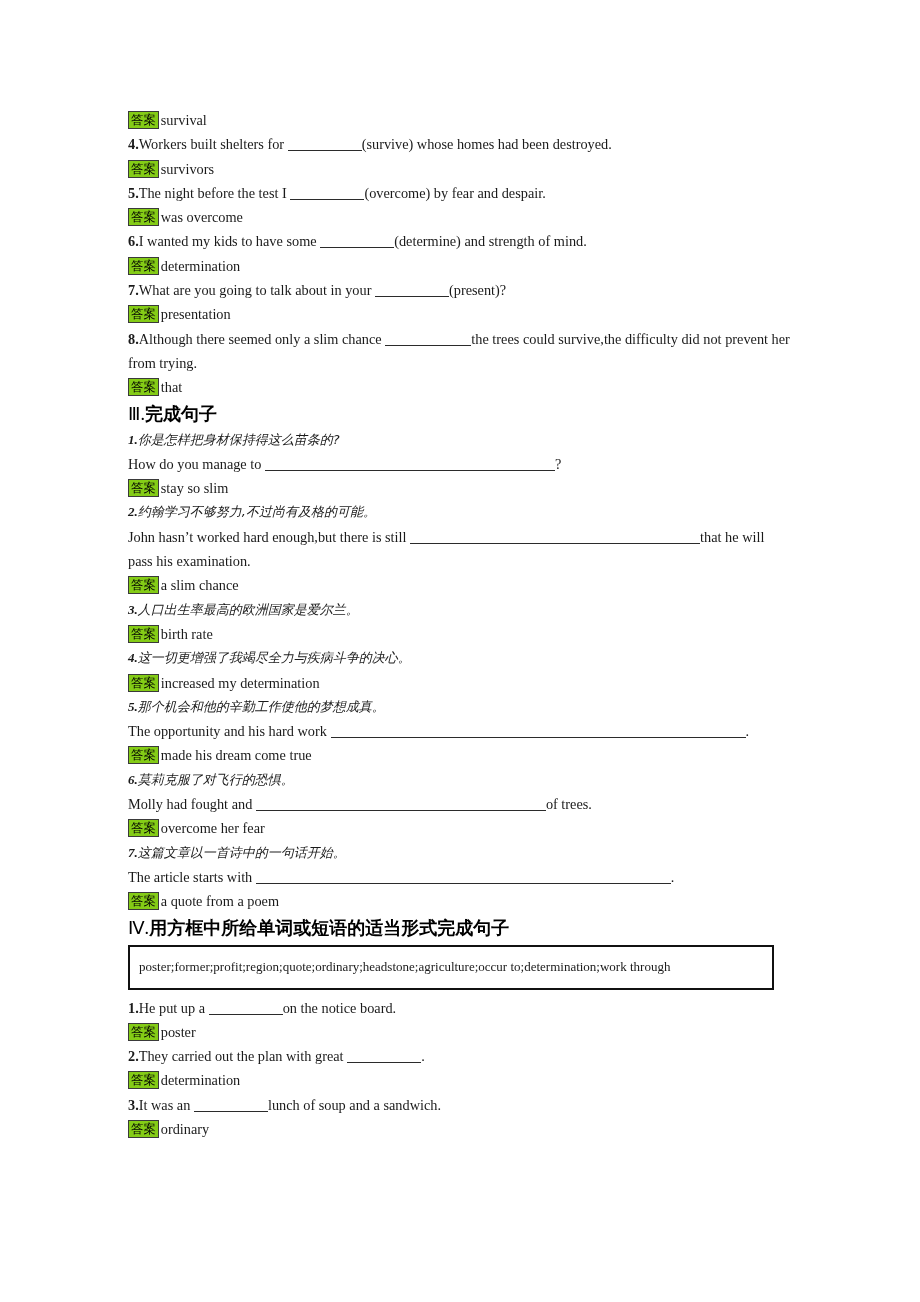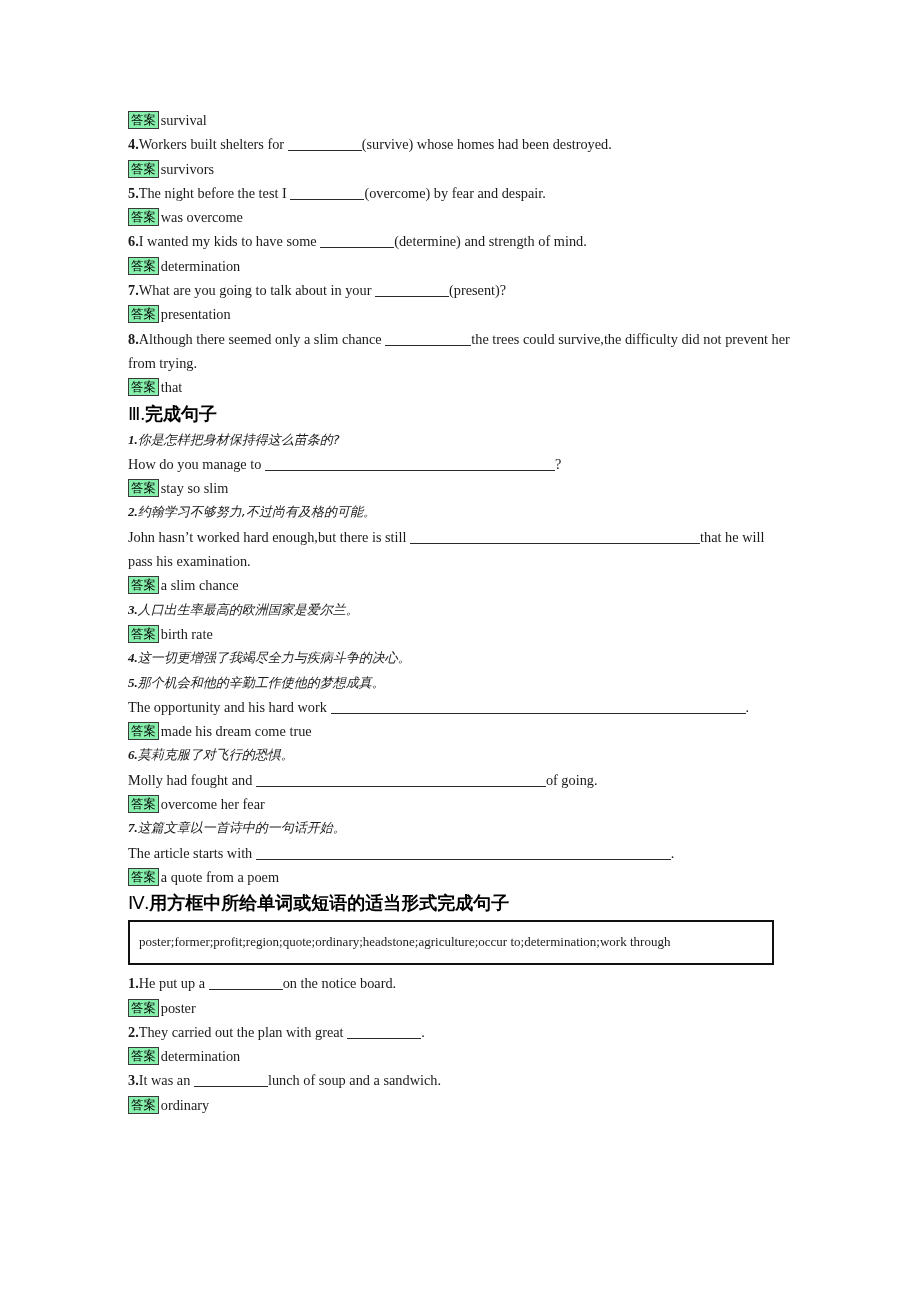--- a/index.html
+++ b/index.html
@@ -39,21 +39,21 @@
     padding: 0;
     display: block;
   }
   .badge {
     display: inline-block;
     font-family: "DejaVu Sans", sans-serif;
     font-size: 12.4px;
     line-height: 15px;
     padding: 0px 2px 1px 2px;
     border: 1px solid #3a3a3a;
-    background: #86efac;
+    background: #84cc16;
     color: #000000;
     vertical-align: 1px;
     letter-spacing: 0px;
     margin-right: 2px;
   }
   .ans-text {
     font-size: 14.3px;
   }
   
   .blank {
@@ -122,25 +122,26 @@
     <div class="heading"><span class="rn">Ⅲ.</span><span class="cn">完成句子</span></div>
     <div class="cn-line"><span class="num">1.</span><span>你是怎样把身材保持得这么苗条的?</span></div>
     <div class="line"><span>How do you manage to </span><span class="blank b-4xl"></span><span>?</span></div>
     <div class="ans-line"><span class="badge">答案</span><span class="ans-text">stay so slim</span></div>
     <div class="cn-line"><span class="num">2.</span><span>约翰学习不够努力,不过尚有及格的可能。</span></div>
     <div class="line"><span>John hasn’t worked hard enough,but there is still </span><span class="blank b-4xl"></span><span>that he will pass his examination.</span></div>
     <div class="ans-line"><span class="badge">答案</span><span class="ans-text">a slim chance</span></div>
     <div class="cn-line"><span class="num">3.</span><span>人口出生率最高的欧洲国家是爱尔兰。</span></div>
     <div class="ans-line"><span class="badge">答案</span><span class="ans-text">birth rate</span></div>
     <div class="cn-line"><span class="num">4.</span><span>这一切更增强了我竭尽全力与疾病斗争的决心。</span></div>
+    <div class="ans-line"><span class="badge">答案</span><span class="ans-text">increased my determination</span></div>
     <div class="cn-line"><span class="num">5.</span><span>那个机会和他的辛勤工作使他的梦想成真。</span></div>
     <div class="line"><span>The opportunity and his hard work </span><span class="blank b-full"></span><span>.</span></div>
     <div class="ans-line"><span class="badge">答案</span><span class="ans-text">made his dream come true</span></div>
     <div class="cn-line"><span class="num">6.</span><span>莫莉克服了对飞行的恐惧。</span></div>
-    <div class="line"><span>Molly had fought and </span><span class="blank b-4xl"></span><span>of going.</span></div>
+    <div class="line"><span>Molly had fought and </span><span class="blank b-4xl"></span><span>of trees.</span></div>
     <div class="ans-line"><span class="badge">答案</span><span class="ans-text">overcome her fear</span></div>
     <div class="cn-line"><span class="num">7.</span><span>这篇文章以一首诗中的一句话开始。</span></div>
     <div class="line"><span>The article starts with </span><span class="blank b-full"></span><span>.</span></div>
     <div class="ans-line"><span class="badge">答案</span><span class="ans-text">a quote from a poem</span></div>
     <div class="heading"><span class="rn">Ⅳ.</span><span class="cn">用方框中所给单词或短语的适当形式完成句子</span></div>
     <div class="wordbank">poster;former;profit;region;quote;ordinary;headstone;agriculture;occur to;determination;work through</div>
     <div class="line"><span class="num">1.</span><span>He put up a </span><span class="blank b-sm"></span><span>on the notice board.</span></div>
     <div class="ans-line"><span class="badge">答案</span><span class="ans-text">poster</span></div>
     <div class="line"><span class="num">2.</span><span>They carried out the plan with great </span><span class="blank b-sm"></span><span>.</span></div>
     <div class="ans-line"><span class="badge">答案</span><span class="ans-text">determination</span></div>

